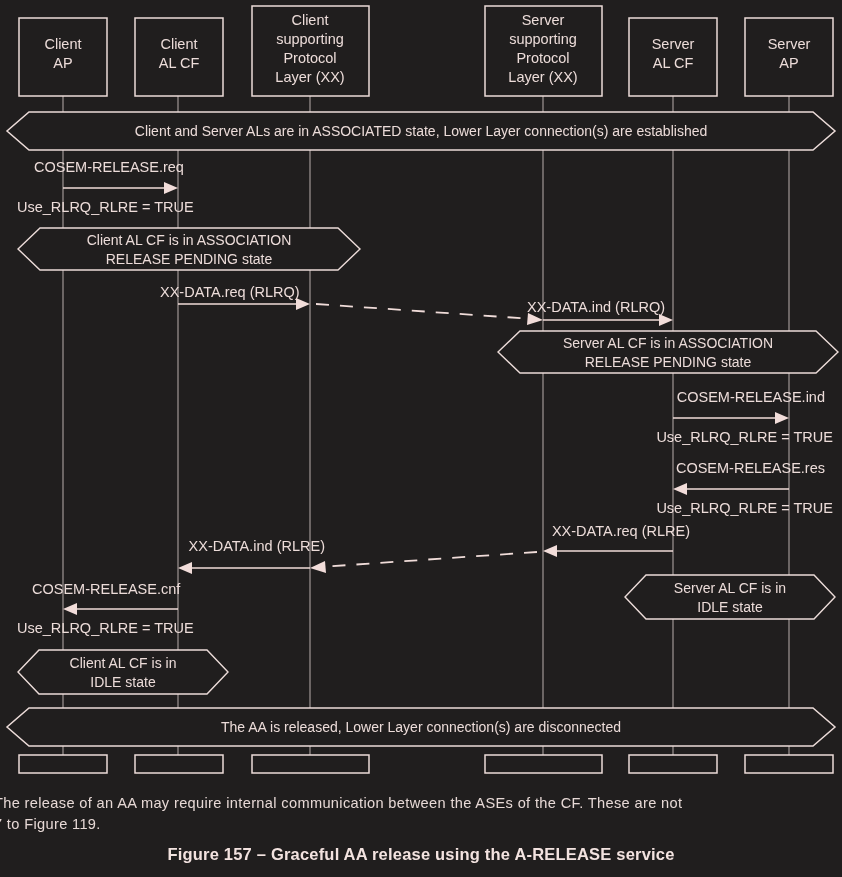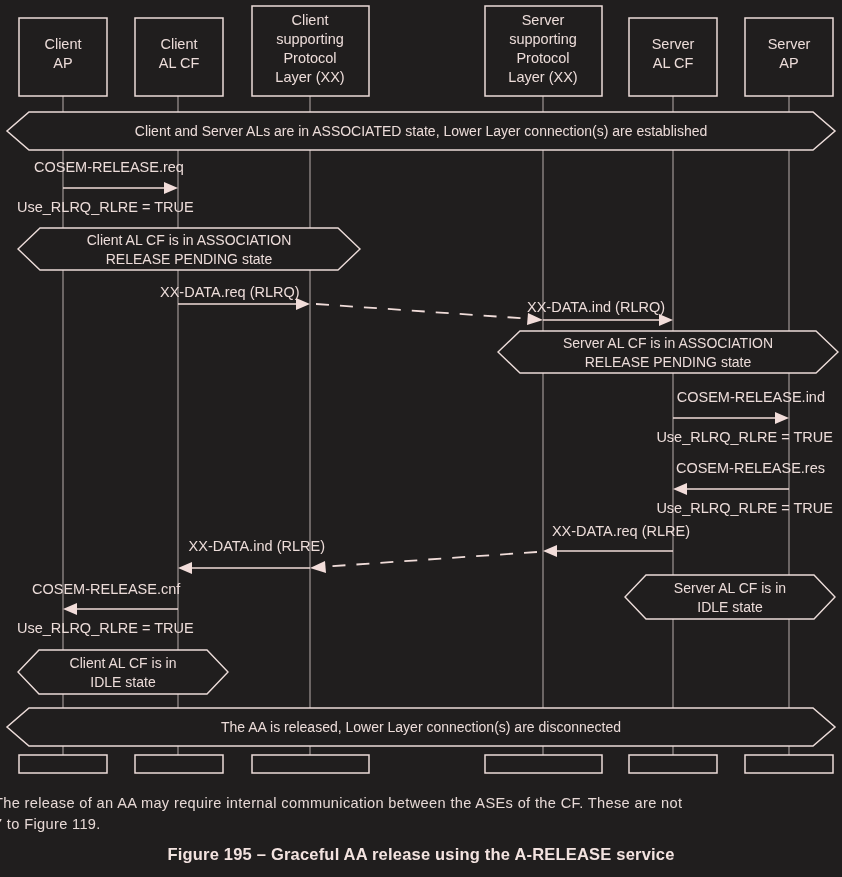--- a/index.html
+++ b/index.html
@@ -278,15 +278,15 @@
       <rect class="boxshape" x="745" y="755" width="88" height="18"></rect>
     </g>
 
   </svg>
 
   <div id="note-block">
     <div class="note-line clip-left">The release of an AA may require internal communication between the ASEs of the CF. These are not</div>
     <div class="note-line clip-left">7 to Figure 119.</div>
   </div>
 
-  <div id="figure-caption">Figure 195 – Graceful AA release using the A-RELEASE service</div>
+  <div id="figure-caption">Figure 157 – Graceful AA release using the A-RELEASE service</div>
 
 </div>
 
 </body></html>

